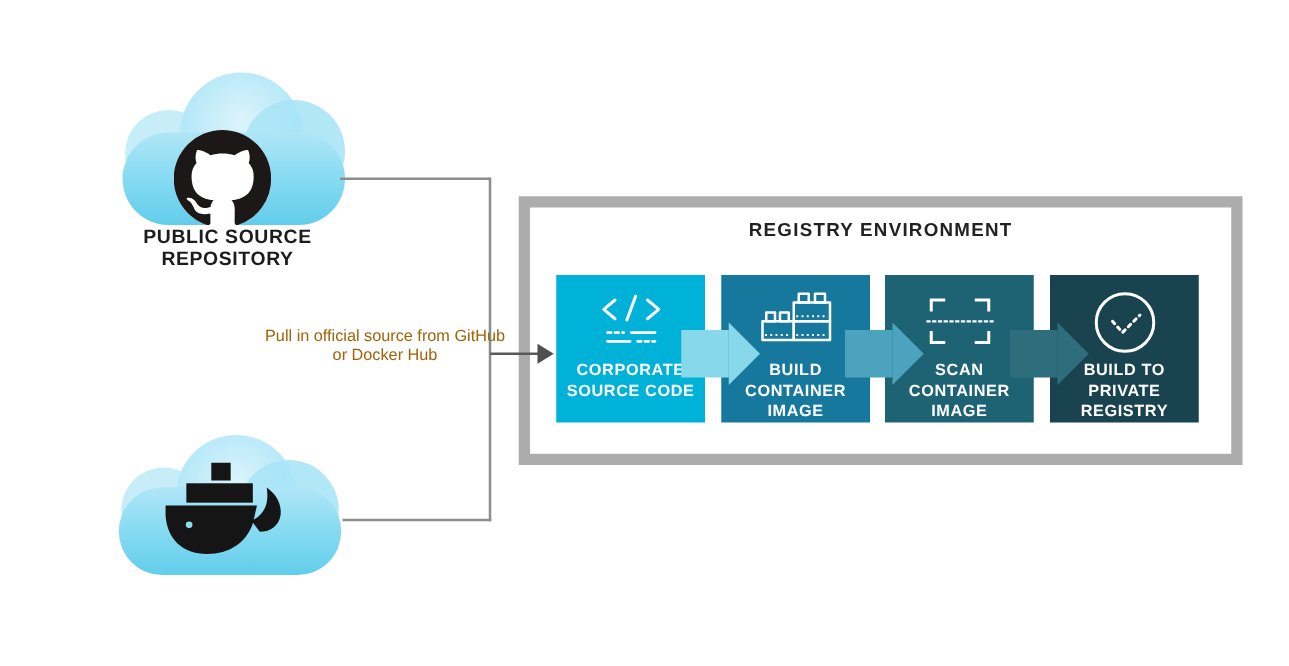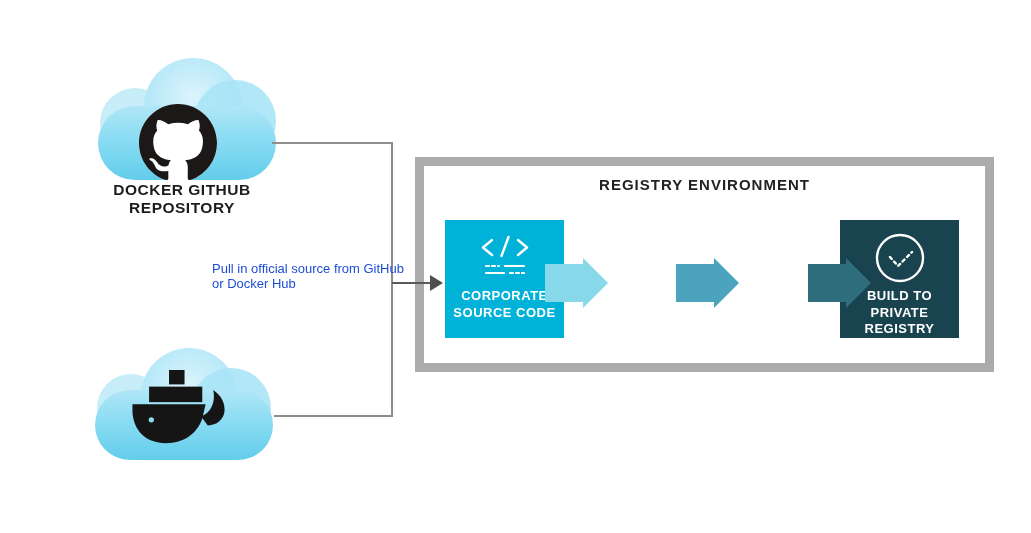--- a/index.html
+++ b/index.html
@@ -16,21 +16,21 @@
 
   .gh-badge{position:absolute; width:78px; height:78px; border-radius:50%; background:#ffffff;}
   .gh-badge svg{position:absolute; inset:0;}
 
   .source-label{position:absolute; width:210px; text-align:center; font-weight:700; font-size:15.5px; letter-spacing:.5px; color:#1c1c1c; line-height:1.18;}
 
   
   .line{position:absolute; background:#8d8d8d;}
   .arrow-line{position:absolute; background:#5a5a5a; z-index:5;}
   .arrow-head{position:absolute; width:0; height:0; border-top:8px solid transparent; border-bottom:8px solid transparent; border-left:13px solid #4f4f4f; z-index:6;}
-  .pull-note{position:absolute; left:212px; top:261px; width:192px; font-size:13px; color:#1d4ed8; line-height:1.16;}
+  .pull-note{position:absolute; left:212px; top:261px; width:192px; text-align:center; font-size:13px; color:#a16207; line-height:1.16;}
 
   
   .corp-box{position:absolute; left:415px; top:157px; width:579px; height:215px; box-sizing:border-box; border:9px solid #acacac; background:#ffffff;}
   .corp-title{position:absolute; left:424px; top:176px; width:561px; text-align:center; font-weight:700; font-size:15px; letter-spacing:1px; color:#222222;}
 
   
   .step{position:absolute; top:220px; width:119px; height:118px; display:flex; flex-direction:column; align-items:center; box-sizing:border-box; padding-top:11px; z-index:2;}
   .step-1{left:445px; background:#00b1d8;}
   .step-2{left:577px; background:#16789d;}
   .step-3{left:708px; background:#1e6374;}
@@ -58,21 +58,21 @@
     <span class="puff puff-left" style="left:2px; top:30px; width:70px; height:70px;"></span>
     <span class="puff puff-top" style="left:46px; top:0; width:98px; height:98px;"></span>
     <span class="puff puff-right" style="left:96px; top:22px; width:82px; height:82px;"></span>
     <span class="base" style="left:0; top:48px; width:178px; height:74px;"></span>
     <span class="gh-badge" style="left:41px; top:46px;">
       <svg width="78" height="78" viewBox="0 0 16 16">
         <path fill="#1b1817" d="M8 0C3.58 0 0 3.58 0 8c0 3.54 2.29 6.53 5.47 7.59.4.07.55-.17.55-.38 0-.19-.01-.82-.01-1.49-2.01.37-2.53-.49-2.69-.94-.09-.23-.48-.94-.82-1.13-.28-.15-.68-.52-.01-.53.63-.01 1.08.58 1.23.82.72 1.21 1.87.87 2.33.66.07-.52.28-.87.51-1.07-1.78-.2-3.64-.89-3.64-3.95 0-.87.31-1.59.82-2.15-.08-.2-.36-1.02.08-2.12 0 0 .67-.21 2.2.82.64-.18 1.32-.27 2-.27s1.36.09 2 .27c1.53-1.04 2.2-.82 2.2-.82.44 1.1.16 1.92.08 2.12.51.56.82 1.27.82 2.15 0 3.07-1.87 3.75-3.65 3.95.29.25.54.73.54 1.48 0 1.07-.01 1.93-.01 2.2 0 .21.15.46.55.38A8.01 8.01 0 0 0 16 8c0-4.42-3.58-8-8-8z"></path>
       </svg>
     </span>
   </div>
-  <div class="source-label" style="left:77px; top:181px;">DOCKER GITHUB REPOSITORY</div>
+  <div class="source-label" style="left:77px; top:181px;">PUBLIC SOURCE REPOSITORY</div>
 
   <div class="cloud" style="left:95px; top:348px; width:178px; height:112px;">
     <span class="puff puff-left" style="left:2px; top:26px; width:68px; height:68px;"></span>
     <span class="puff puff-top" style="left:46px; top:0; width:96px; height:96px;"></span>
     <span class="puff puff-right" style="left:96px; top:20px; width:80px; height:80px;"></span>
     <span class="base" style="left:0; top:42px; width:178px; height:70px;"></span>
     <span style="position:absolute; left:28px; top:22px;">
       <svg width="112" height="82" viewBox="0 0 100 74">
         <g fill="#151515">
           <rect x="41" y="0" width="14" height="13"></rect>
@@ -103,21 +103,50 @@
         <polyline points="41,7 50,14.5 41,22"></polyline>
         <line x1="9" y1="33" x2="22" y2="33" stroke-dasharray="3,3" stroke-width="2.2"></line>
         <line x1="28" y1="33" x2="47" y2="33" stroke-width="2.2"></line>
         <line x1="9" y1="40" x2="27" y2="40" stroke-width="2.2"></line>
         <line x1="33" y1="40" x2="47" y2="40" stroke-dasharray="3,3" stroke-width="2.2"></line>
       </svg>
     </span>
     <span class="lbl">CORPORATE SOURCE CODE</span>
   </div>
 
+  <div class="step step-2">
+    <span class="icon">
+      <svg width="62" height="50" viewBox="0 0 62 50" fill="none" stroke="#ffffff" stroke-width="2" stroke-linejoin="round">
+        <rect x="29" y="9" width="29" height="15"></rect>
+        <rect x="29" y="24" width="29" height="15"></rect>
+        <rect x="33" y="2" width="8" height="7"></rect>
+        <rect x="46" y="2" width="8" height="7"></rect>
+        <line x1="31" y1="20" x2="56" y2="20" stroke-dasharray="1.6,2.6" stroke-width="1.6"></line>
+        <line x1="31" y1="35" x2="56" y2="35" stroke-dasharray="1.6,2.6" stroke-width="1.6"></line>
+        <rect x="4" y="24" width="25" height="15"></rect>
+        <rect x="7" y="17" width="7" height="7"></rect>
+        <rect x="18" y="17" width="7" height="7"></rect>
+        <line x1="6" y1="35" x2="27" y2="35" stroke-dasharray="1.6,2.6" stroke-width="1.6"></line>
+      </svg>
+    </span>
+    <span class="lbl">BUILD CONTAINER IMAGE</span>
+  </div>
 
+  <div class="step step-3">
+    <span class="icon">
+      <svg width="62" height="50" viewBox="0 0 62 50" fill="none" stroke="#ffffff" stroke-width="2.4" stroke-linecap="square">
+        <path d="M8,15 L8,7 L18,7"></path>
+        <path d="M44,7 L54,7 L54,15"></path>
+        <path d="M54,33 L54,41 L44,41"></path>
+        <path d="M18,41 L8,41 L8,33"></path>
+        <line x1="5" y1="24" x2="57" y2="24" stroke-dasharray="1.6,3" stroke-width="1.8"></line>
+      </svg>
+    </span>
+    <span class="lbl">SCAN CONTAINER IMAGE</span>
+  </div>
 
   <div class="step step-4">
     <span class="icon">
       <svg width="58" height="54" viewBox="0 0 58 54" fill="none" stroke="#ffffff">
         <circle cx="29" cy="27" r="23" stroke-width="2.4"></circle>
         <polyline points="19,26 27,35 41,21" stroke-width="2.4" stroke-dasharray="2.6,3.6" stroke-linecap="round" stroke-linejoin="round"></polyline>
       </svg>
     </span>
     <span class="lbl">BUILD TO PRIVATE REGISTRY</span>
   </div>

